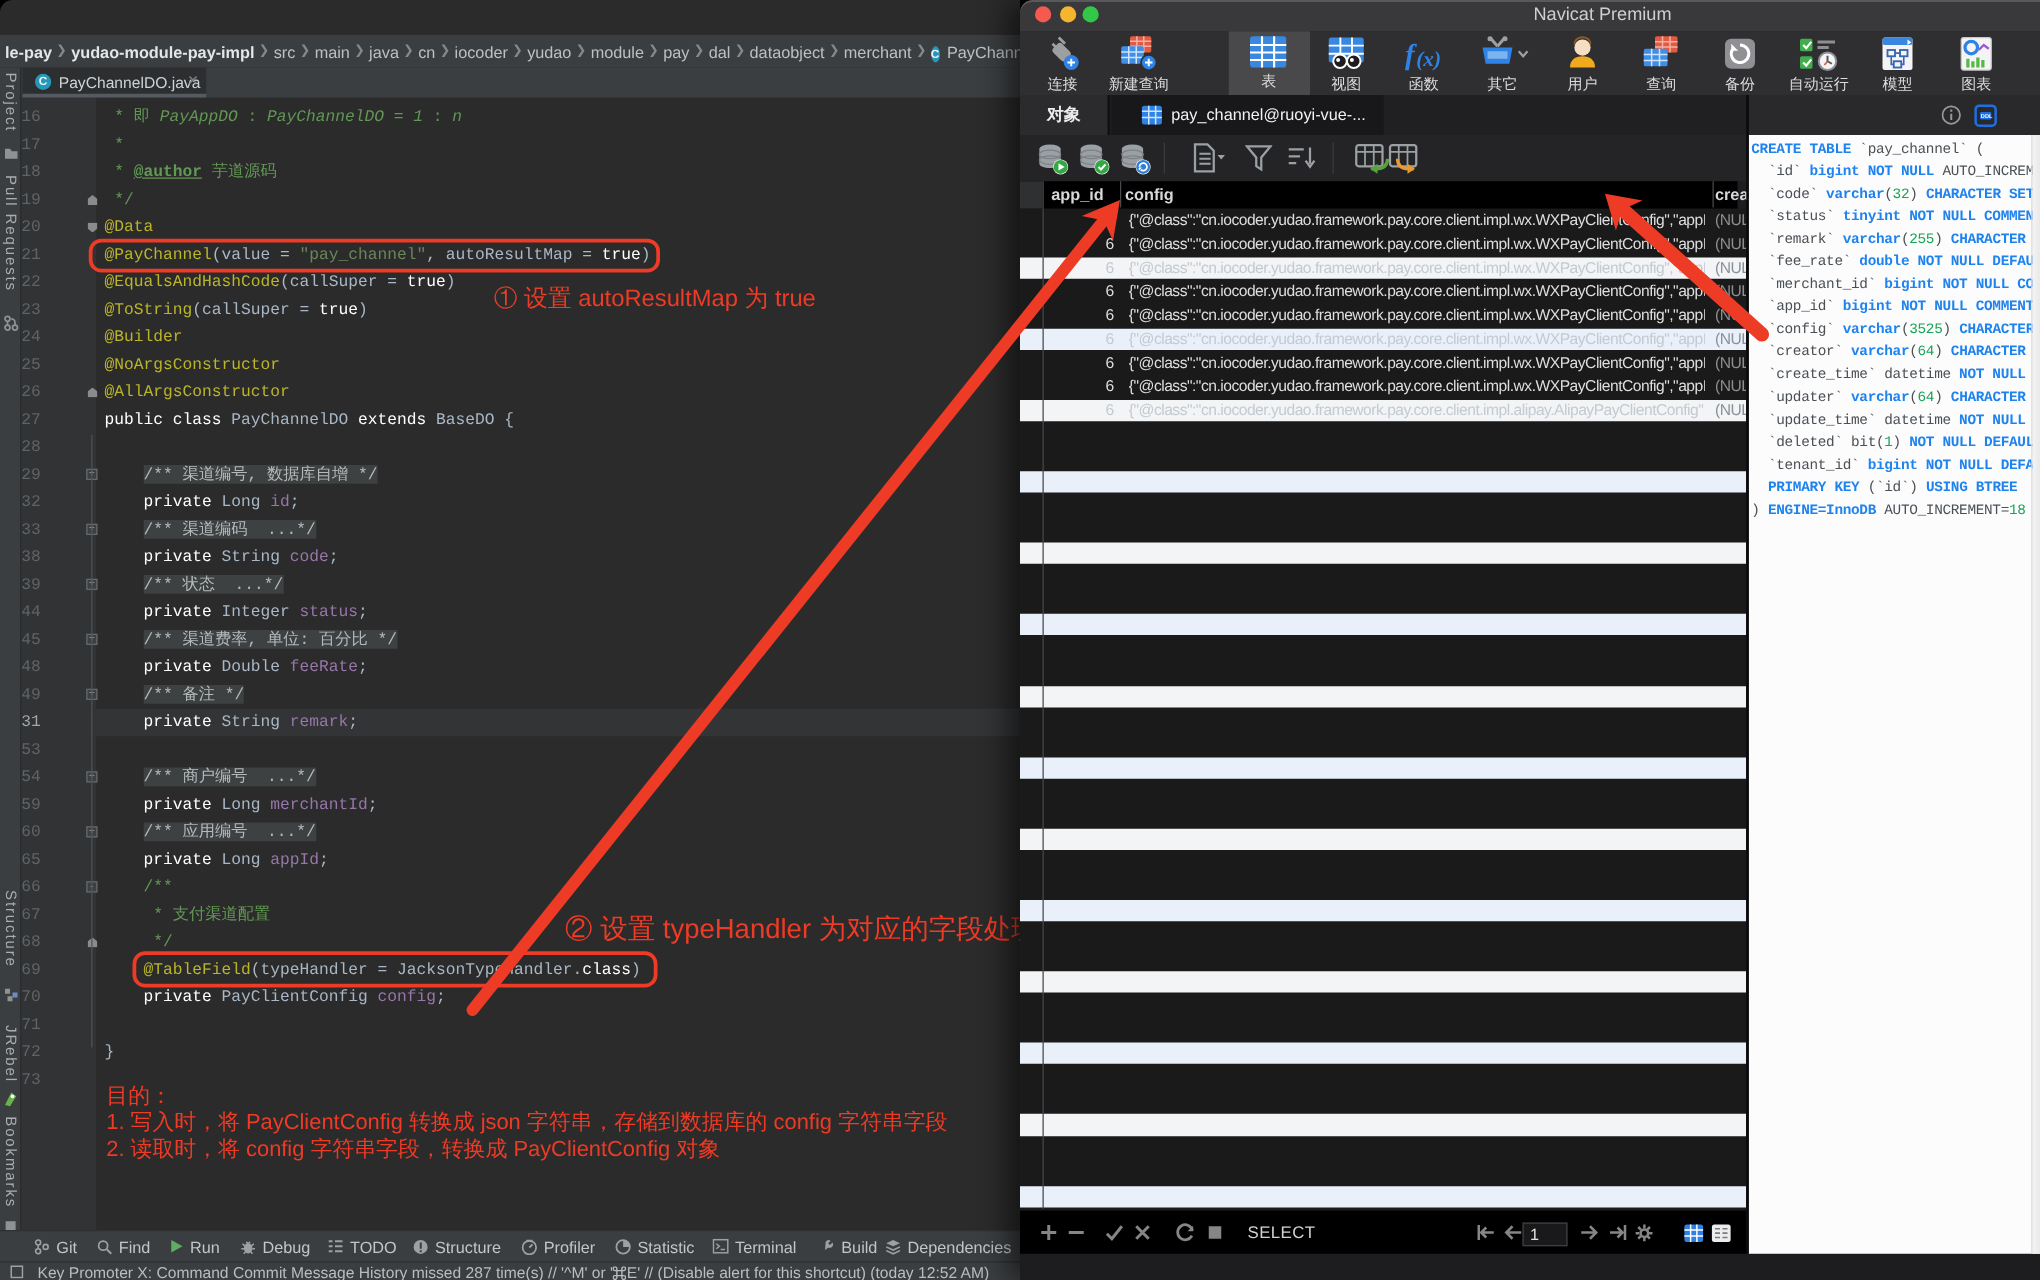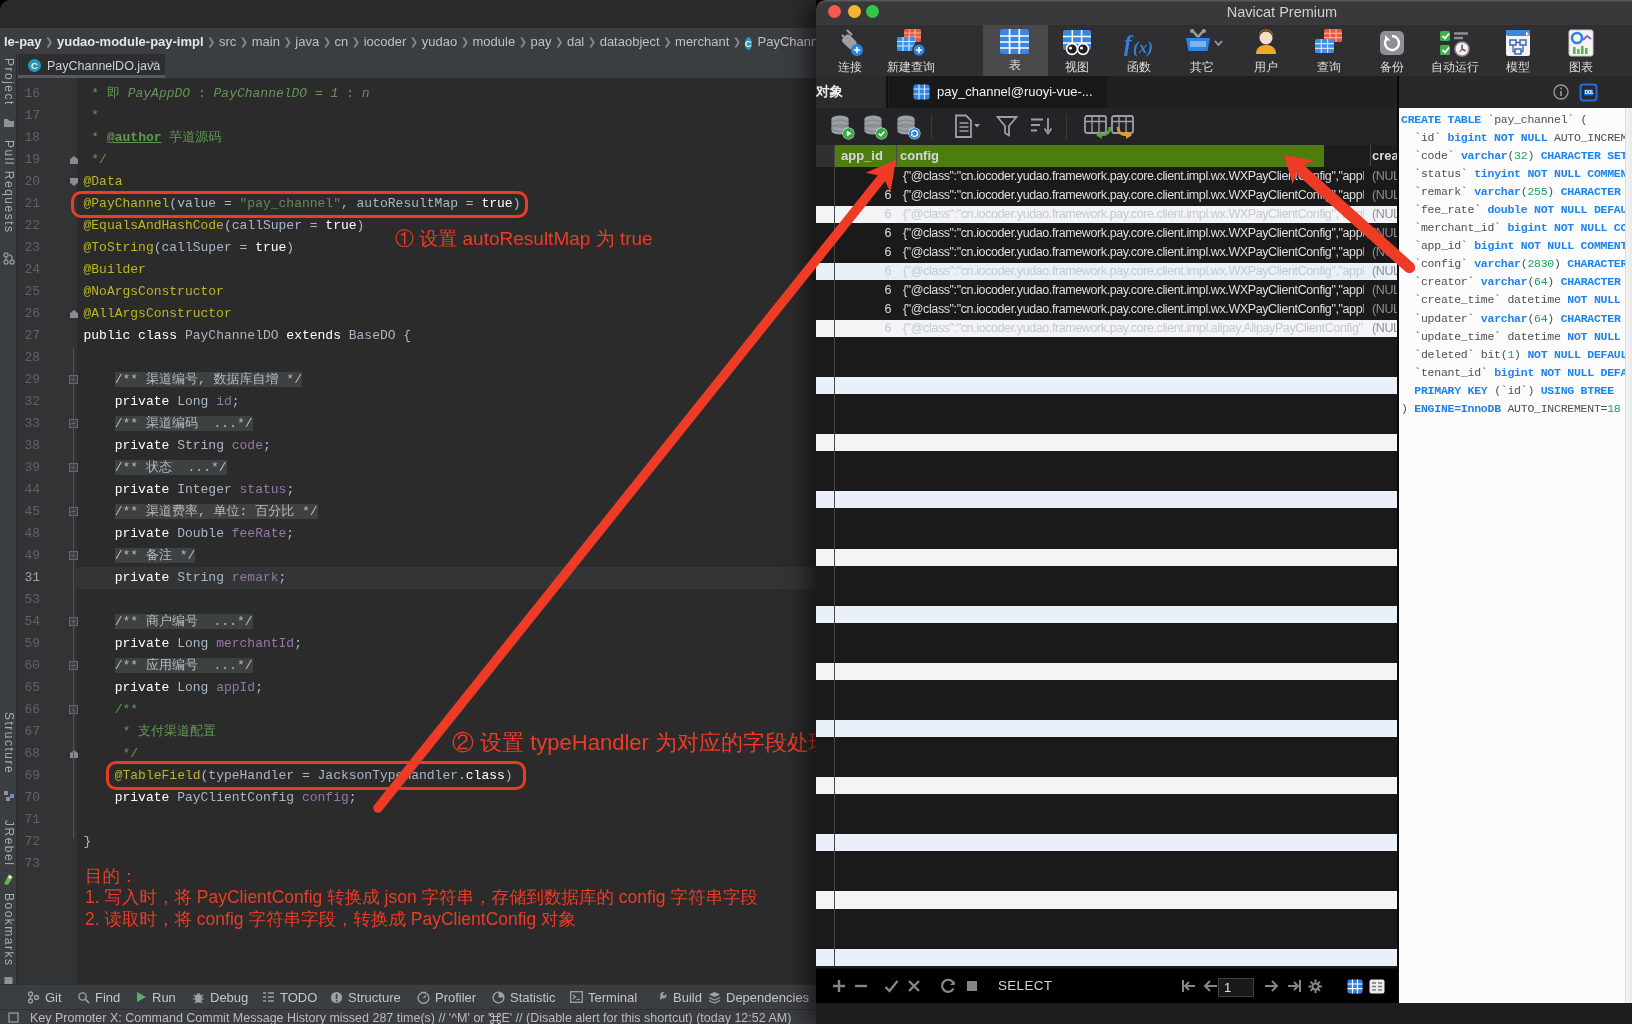--- a/index.html
+++ b/index.html
@@ -17,21 +17,21 @@
 .tab{position:absolute;left:1px;top:0;width:147px;height:24px;background:#2c2e30}
 .tabu{position:absolute;left:1px;top:21px;width:147px;height:3px;background:#545a5f}
 .cicon{position:absolute;width:13px;height:13px;border-radius:50%;background:#2797b9;color:#eaf6fa;font-size:9.5px;font-weight:700;text-align:center;line-height:13px}
 .sbar{position:absolute;left:0;top:54px;width:17px;height:930px;background:#3b3e40;border-right:1px solid #2a2c2e}
 .vlab{position:absolute;left:1.5px;writing-mode:vertical-rl;font-size:12px;color:#a9adb0;letter-spacing:1.5px}
 
 #ed{position:absolute;left:17px;top:78px;width:799px;height:906px;background:#2b2b2b}
 .gut{position:absolute;left:0;top:0;width:60px;height:906px;background:#313335}
 .cline{position:absolute;left:59px;top:489px;width:740px;height:22px;background:#333436}
 pre{font-family:"Liberation Mono",monospace;font-size:13px;line-height:22px}
-.nums{position:absolute;left:0px;top:5px;width:23px;text-align:right;color:#606366}
+.nums{position:absolute;left:0px;top:5px;width:23px;text-align:left;color:#606366}
 .code{position:absolute;left:66.5px;top:5px;color:#a9b7c6}
 .k{color:#ffffff}.a{color:#bbb529}.c{color:#629755}.p{color:#9876aa}.s{color:#6a8759}
 .f{background:#3e4142;color:#b4babc}
 .fgbox{position:absolute;left:52px;width:9px;height:9px;background:#3d4042;border:1px solid #666a6c;color:#9da1a3;font-size:8px;line-height:7px;text-align:center;font-family:"Liberation Mono",monospace}
 .fgpent{position:absolute;left:53px;width:8px;height:8px;background:#888c8e}
 .pu{clip-path:polygon(50% 0,100% 40%,100% 100%,0 100%,0 40%)}
 .pd{clip-path:polygon(0 0,100% 0,100% 60%,50% 100%,0 60%)}
 .fline{position:absolute;left:56px;top:270px;width:1px;height:490px;background:#505456}
 
 .rbox{position:absolute;border:3px solid #ee3b25;border-radius:10px}
@@ -44,26 +44,26 @@
 #nv{position:absolute;left:816px;top:0;width:816px;height:1024px;border-top-left-radius:10px;background:#1d1d1f;box-shadow:-9px 0 22px rgba(0,0,0,.55);overflow:hidden}
 .nv-abs{position:absolute}
 .nttl{position:absolute;left:0;top:0;width:816px;height:25px;background:#39393b;box-shadow:inset 0 1.5px 0 #59595b;border-top-left-radius:10px}
 .mdot{position:absolute;top:5px;width:13px;height:13px;border-radius:50%}
 .ntool{position:absolute;left:0;top:25px;width:816px;height:51px;background:#2f2f31}
 .tsel{position:absolute;left:167px;top:0;width:65px;height:51px;background:#49494c}
 .ti{position:absolute;top:26px;width:70px;text-align:center;color:#dcdcde;font-size:12px}
 .ti svg{display:block;margin:1px auto 0}
 .ti .lab{display:block;margin-top:0px}
 .tabrow{position:absolute;left:0;top:76px;width:816px;height:32px;background:#202022}
-.objtab{position:absolute;left:0;top:0;width:72px;height:32px;background:#2b2b2d;color:#ececee;font-size:13.5px;font-weight:700;line-height:32px;border-right:2px solid #111113}
+.objtab{position:absolute;left:0;top:0;width:72px;height:32px;background:#2b2b2d;color:#ececee;font-size:13.5px;font-weight:700;text-align:center;line-height:32px;border-right:2px solid #111113}
 .acttab{position:absolute;left:73px;top:0;width:218px;height:32px;background:#18181a;color:#f2f2f4;font-size:13px;line-height:32px}
 .ddlhead{position:absolute;left:583px;top:0;width:233px;height:32px;background:#29292b}
 .gridbar{position:absolute;left:0;top:108px;width:581px;height:37px;background:#242427}
 .gsep{position:absolute;top:6px;width:1px;height:25px;background:#3a3a3d}
-.ghead{position:absolute;left:0;top:145px;width:508px;height:21.6px;background:#4d7c0f;color:#d8d8da;font-size:13px;font-weight:700}
+.ghead{position:absolute;left:0;top:145px;width:574px;height:21.6px;background:#000000;color:#d8d8da;font-size:13px;font-weight:700}
 .rows{position:absolute;left:0;top:166.6px;width:581px;height:800.4px;overflow:hidden;background:#1a1a1b}
 .row{position:absolute;left:0;width:581px;height:19.05px;font-size:12.5px;letter-spacing:-0.4px}
 .rowlight{position:absolute;left:0;width:581px;height:17.05px}
 .gutline{position:absolute;left:18px;top:145px;width:1px;height:822px;background:#47474a;z-index:5}
 .rnum{position:absolute;left:0;width:75px;text-align:right;}
 .rcfg{position:absolute;left:87px;width:461px;overflow:hidden;white-space:nowrap}
 .rnull{position:absolute;left:556px;width:25px;overflow:hidden;white-space:nowrap}
 .nbt{position:absolute;left:0;top:968px;width:581px;height:35px;background:#000000;border-top:1px solid #0c0c0d;color:#85858a}
 .nst{position:absolute;left:0;top:1003px;width:816px;height:21px;background:#2b2b2d;border-top:1px solid #3a3a3d;color:#ececec;font-size:13px}
 #ddl{position:absolute;left:583px;top:108px;width:233px;height:895px;background:#fcfcfd;overflow:hidden}
@@ -650,21 +650,21 @@
       </div>
 <div id="ddl">
         <pre><span class="b">CREATE TABLE</span> `pay_channel` (
   `id` <span class="b">bigint NOT NULL</span> AUTO_INCREMENT COMMENT
   `code` <span class="b">varchar</span>(<span class="n">32</span>) <span class="b">CHARACTER SET</span> utf8mb4
   `status` <span class="b">tinyint NOT NULL COMMENT</span> '状态'
   `remark` <span class="b">varchar</span>(<span class="n">255</span>) <span class="b">CHARACTER SET</span> utf8
   `fee_rate` <span class="b">double NOT NULL DEFAULT</span> '0'
   `merchant_id` <span class="b">bigint NOT NULL COMMENT</span> '商'
   `app_id` <span class="b">bigint NOT NULL COMMENT</span> '应用'
-  `config` <span class="b">varchar</span>(<span class="n">2830</span>) <span class="b">CHARACTER</span> SET
+  `config` <span class="b">varchar</span>(<span class="n">3525</span>) <span class="b">CHARACTER</span> SET
   `creator` <span class="b">varchar</span>(<span class="n">64</span>) <span class="b">CHARACTER SET</span> u
   `create_time` datetime <span class="b">NOT NULL DEFAULT</span>
   `updater` <span class="b">varchar</span>(<span class="n">64</span>) <span class="b">CHARACTER SET</span> u
   `update_time` datetime <span class="b">NOT NULL DEFAULT</span>
   `deleted` bit(<span class="n">1</span>) <span class="b">NOT NULL DEFAULT</span> b'0'
   `tenant_id` <span class="b">bigint NOT NULL DEFAULT</span> '0'
   <span class="b">PRIMARY KEY</span> (`id`) <span class="b">USING BTREE</span>
 ) <span class="b">ENGINE=InnoDB</span> AUTO_INCREMENT=<span class="n">18</span> <span class="b">DEFAULT</span></pre>
       </div>
 <div class="darkgap"></div>

